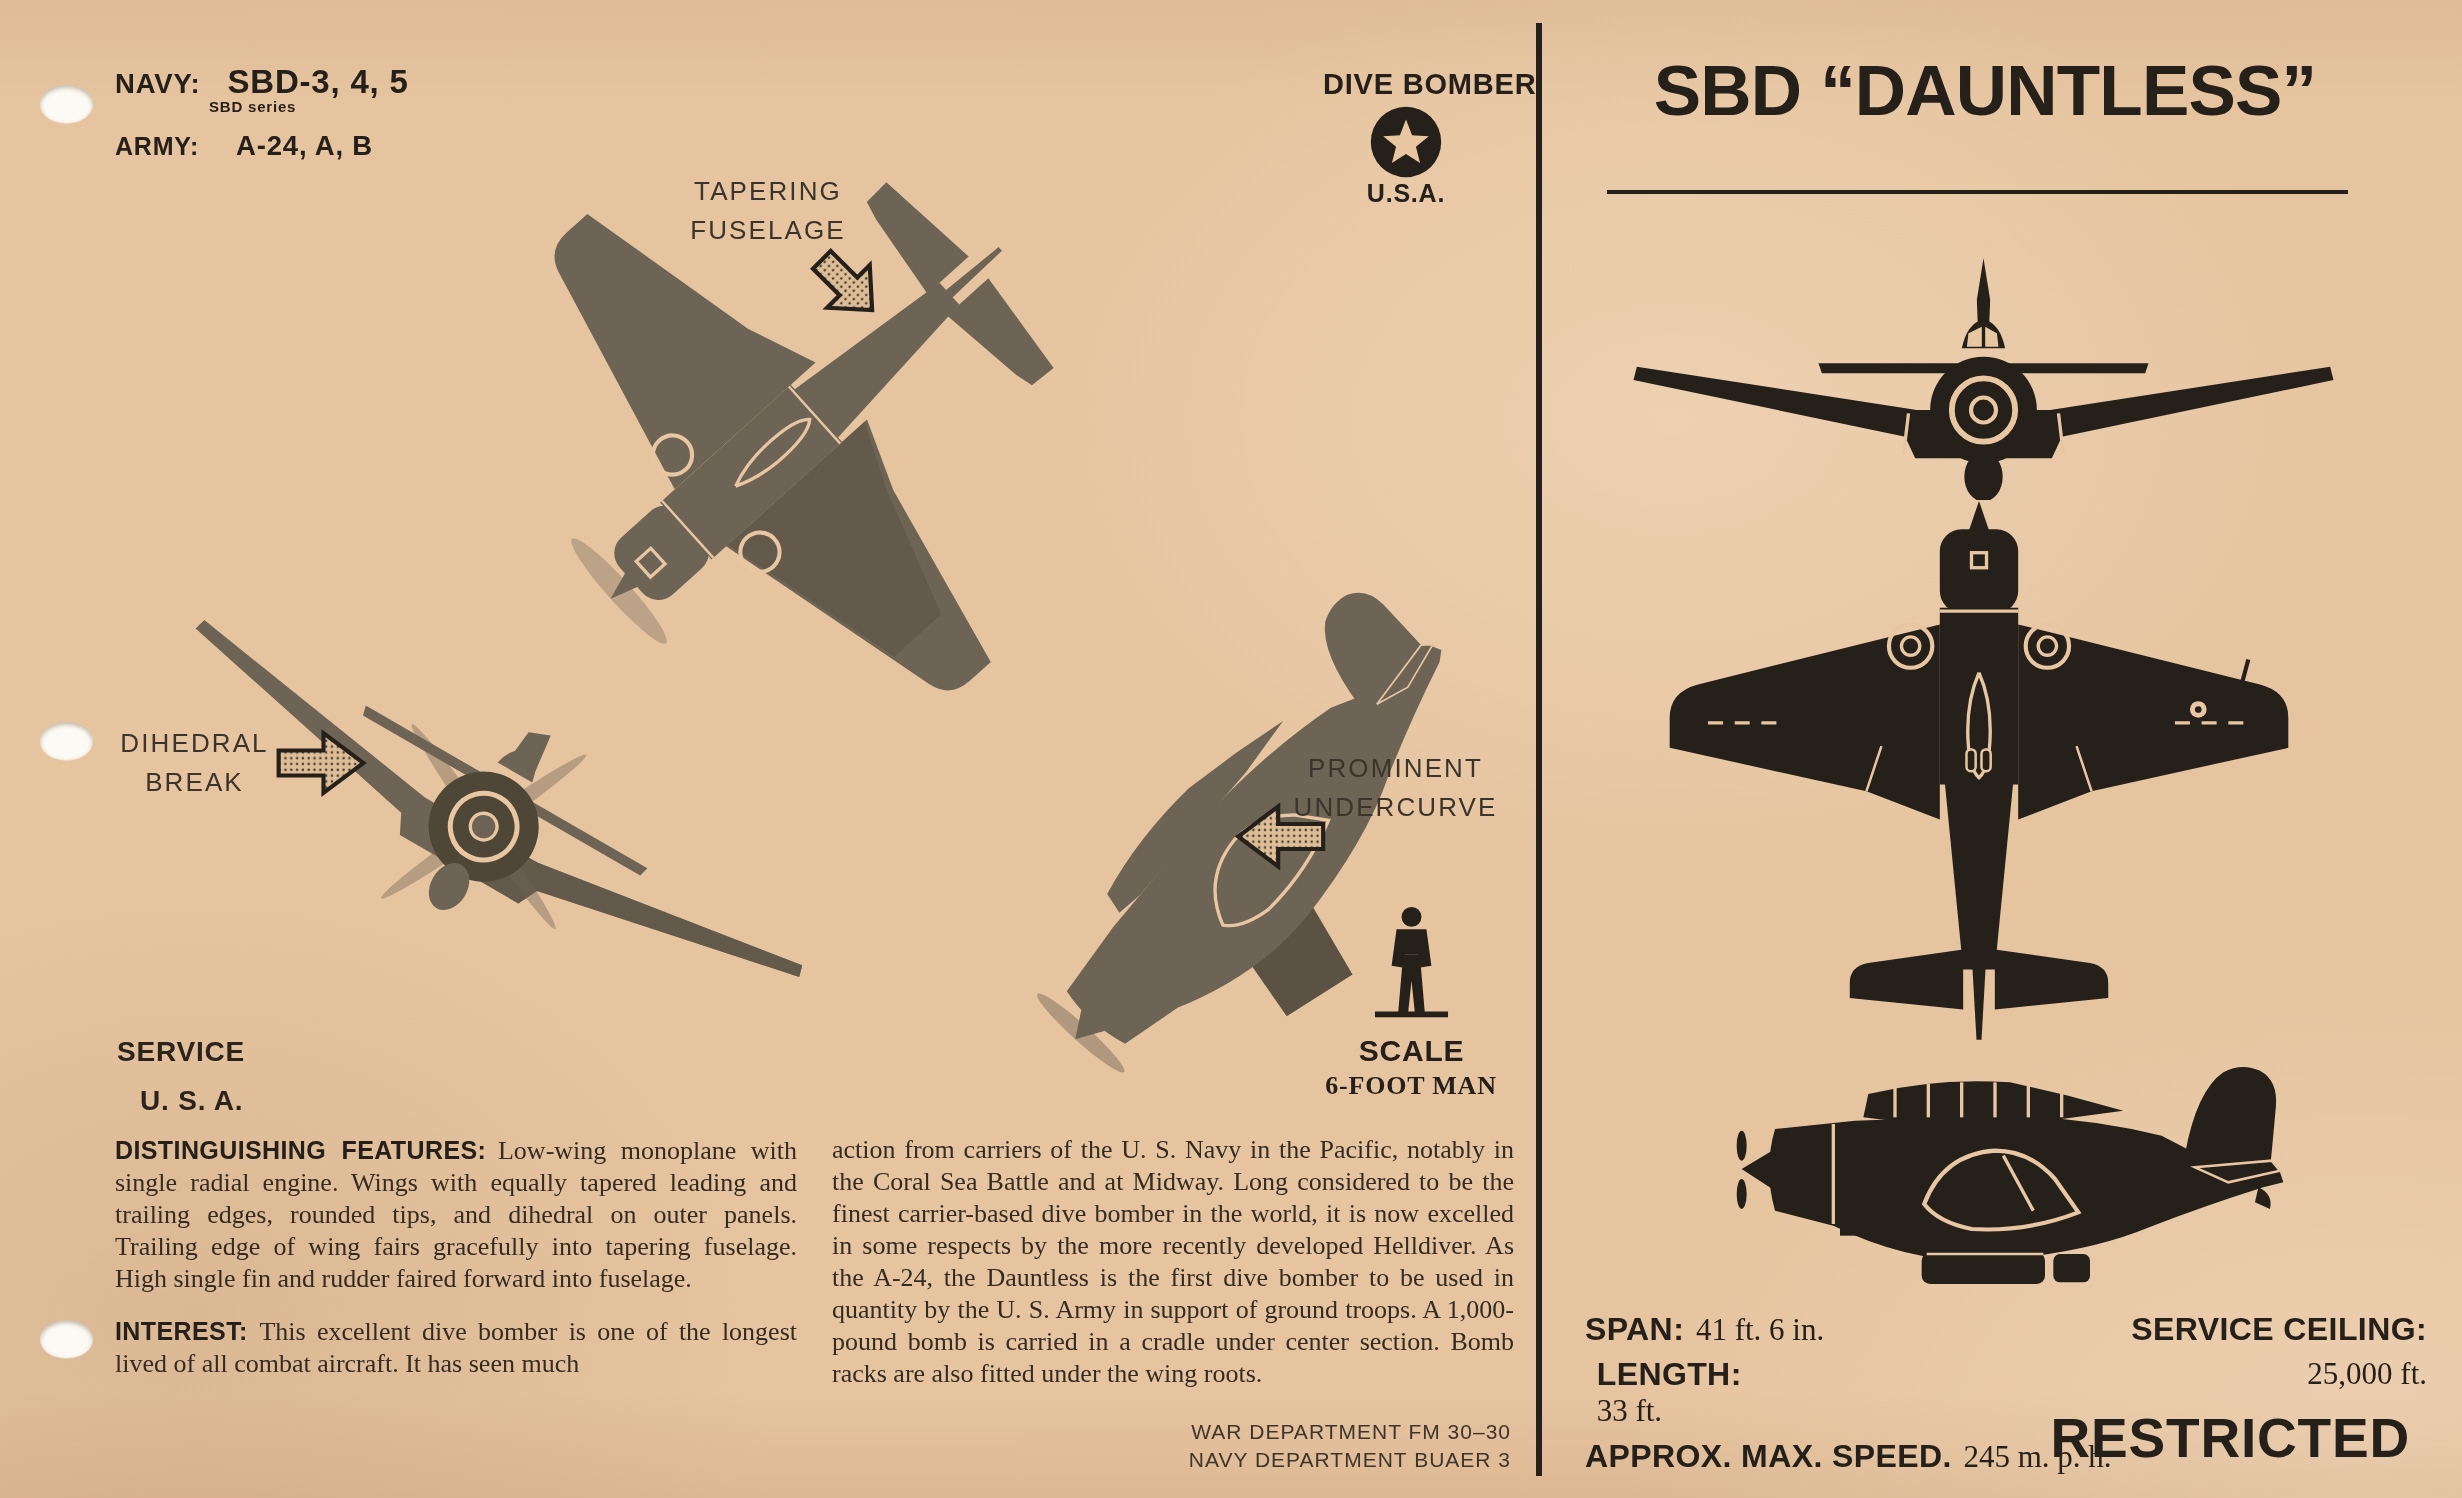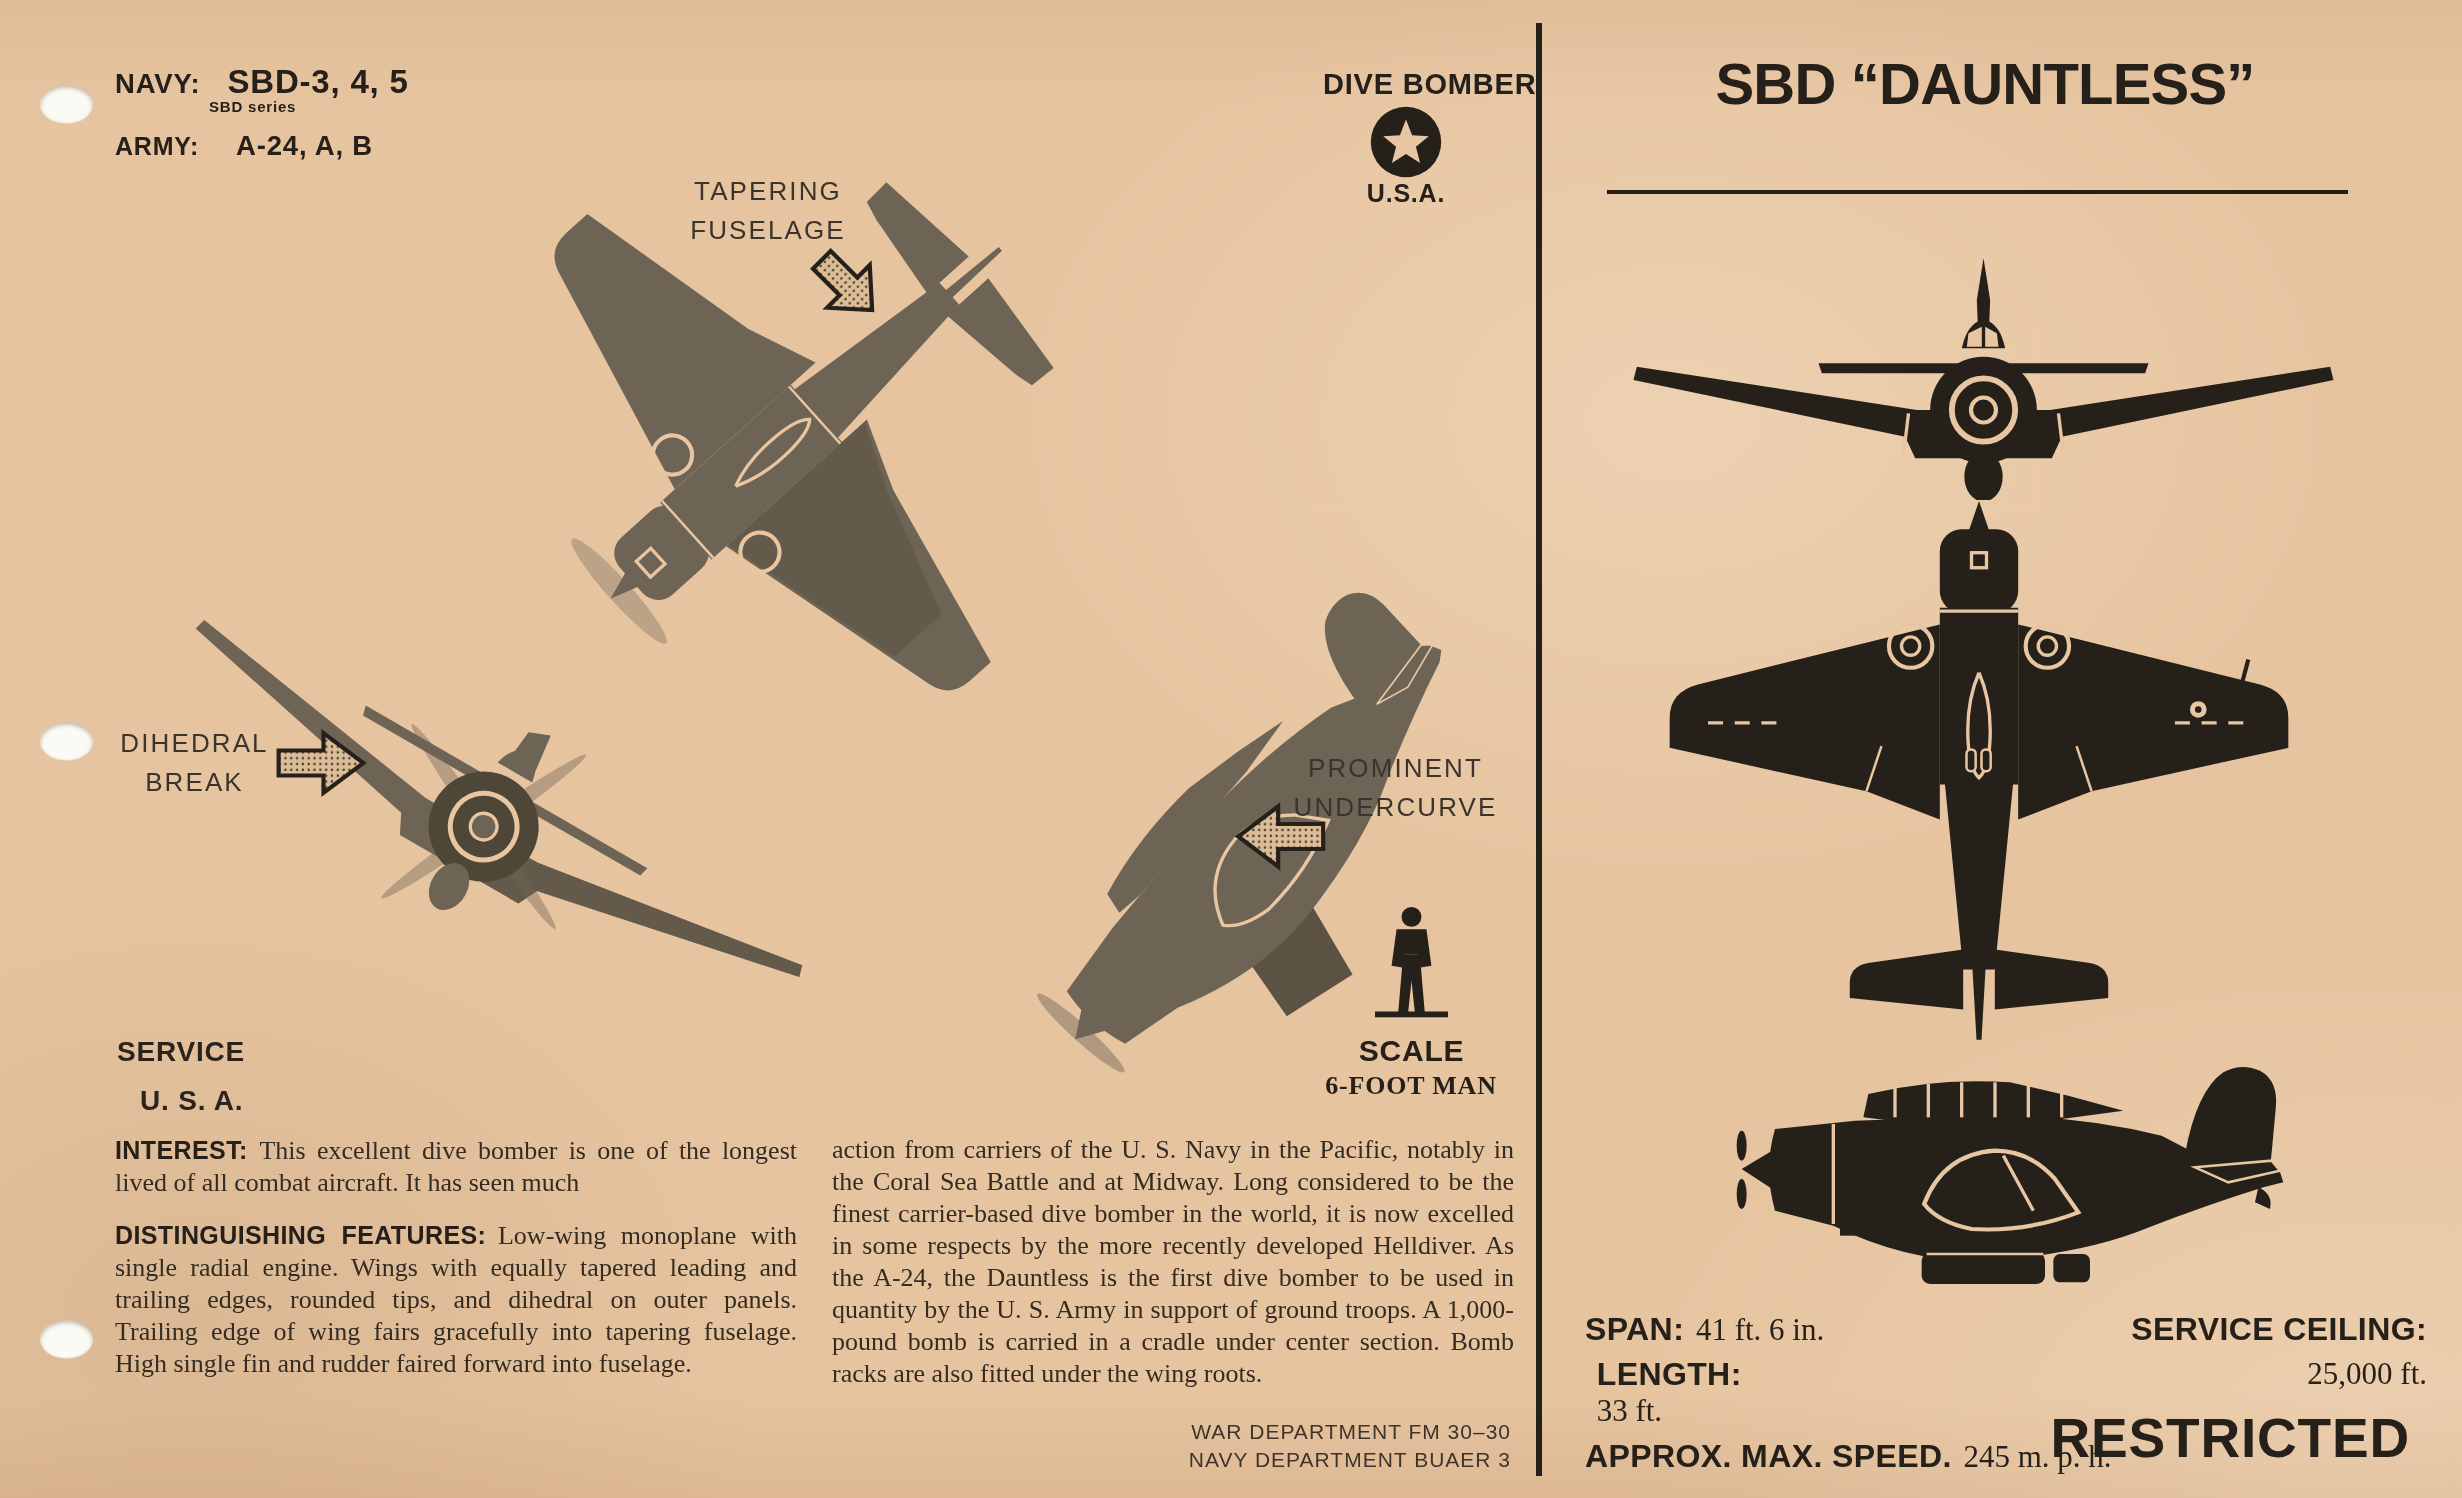--- a/index.html
+++ b/index.html
@@ -26,21 +26,21 @@
   .hdr-sub{font-size:15px;font-weight:bold;letter-spacing:0.8px;}
   
   .callout{font-size:26px;letter-spacing:2.1px;color:#3b342c;text-align:center;line-height:39px;}
   .blocklabel{font-weight:bold;letter-spacing:0.8px;color:#2b241d;}
   
   .col{font-family:"Liberation Serif", serif;font-size:26px;line-height:32px;text-align:justify;color:#342c23;}
   .col p{margin:0 0 20px 0;}
   .lead{font-family:"Liberation Sans", sans-serif;font-weight:bold;font-size:25px;letter-spacing:0.4px;color:#26201b;margin-right:11.7px;}
   .foot{font-size:21px;letter-spacing:1px;color:#3d352c;line-height:28px;}
   
-  .title{font-size:58px;font-weight:bold;letter-spacing:-0.8px;text-align:center;color:#26201b;}
+  .title{font-size:71px;font-weight:bold;letter-spacing:-0.8px;text-align:center;color:#26201b;}
   .rule{background:#26201b;height:4.2px;}
   .divider{background:#26201b;width:5.8px;}
   .spec-row{display:flex;align-items:baseline;}
   .spec-label{font-weight:bold;font-size:32px;letter-spacing:0.4px;}
   .spec-value{font-family:"Liberation Serif", serif;font-size:31px;margin-left:11.7px;}
   .restricted{font-size:55px;font-weight:bold;letter-spacing:0.8px;text-align:right;}
   .dive-bomber{font-size:29px;font-weight:bold;letter-spacing:0.8px;}
   .usa{font-size:25px;font-weight:bold;text-align:center;letter-spacing:0.8px;}
   .scale-t1{font-size:30px;font-weight:bold;text-align:center;letter-spacing:0.8px;}
   .scale-t2{font-size:26px;font-weight:bold;text-align:center;letter-spacing:0.8px;}
@@ -161,22 +161,22 @@
     <path d="M40 58 L34 128 L46 128 L50 90 L54 128 L66 128 L60 58 Z" fill="#26201b"></path>
     <rect x="6" y="127" width="88" height="7" fill="#26201b"></rect>
   </svg>
   <div class="abs scale-t1" style="left:1328px;top:1034px;width:167px;">SCALE</div>
   <div class="abs scale-t2" style="left:1311px;top:1071px;width:200px;font-family:Liberation Serif, serif;">6-FOOT MAN</div>
 
   <div class="abs blocklabel" style="left:117px;top:1036px;font-size:28px;">SERVICE</div>
   <div class="abs blocklabel" style="left:140px;top:1085px;font-size:28px;">U. S. A.</div>
 
   <div class="abs col" style="left:115px;top:1134px;width:682px;">
+    <p><span class="lead">DISTINGUISHING FEATURES:</span><span>Low-wing monoplane with single radial engine.  Wings with equally tapered leading and trailing edges, rounded tips, and dihedral on outer panels.  Trailing edge of wing fairs gracefully into tapering fuselage.  High single fin and rudder faired forward into fuselage.</span></p>
     <p><span class="lead">INTEREST:</span><span>This excellent dive bomber is one of the longest lived of all combat aircraft.  It has seen much</span></p>
-    <p><span class="lead">DISTINGUISHING FEATURES:</span><span>Low-wing monoplane with single radial engine.  Wings with equally tapered leading and trailing edges, rounded tips, and dihedral on outer panels.  Trailing edge of wing fairs gracefully into tapering fuselage.  High single fin and rudder faired forward into fuselage.</span></p>
   </div>
   <div class="abs col" style="left:832px;top:1134px;width:682px;">
     <p>action from carriers of the U. S. Navy in the Pacific, notably in the Coral Sea Battle and at Midway.  Long considered to be the finest carrier-based dive bomber in the world, it is now excelled in some respects by the more recently developed Helldiver.  As the A-24, the Dauntless is the first dive bomber to be used in quantity by the U. S. Army in support of ground troops.  A 1,000-pound bomb is carried in a cradle under center section. Bomb racks are also fitted under the wing roots.</p>
   </div>
 
   <div class="abs foot" style="left:834px;top:1418px;width:677px;text-align:right;">
     <div>WAR DEPARTMENT FM 30–30</div>
     <div>NAVY DEPARTMENT BUAER 3</div>
   </div>
 

